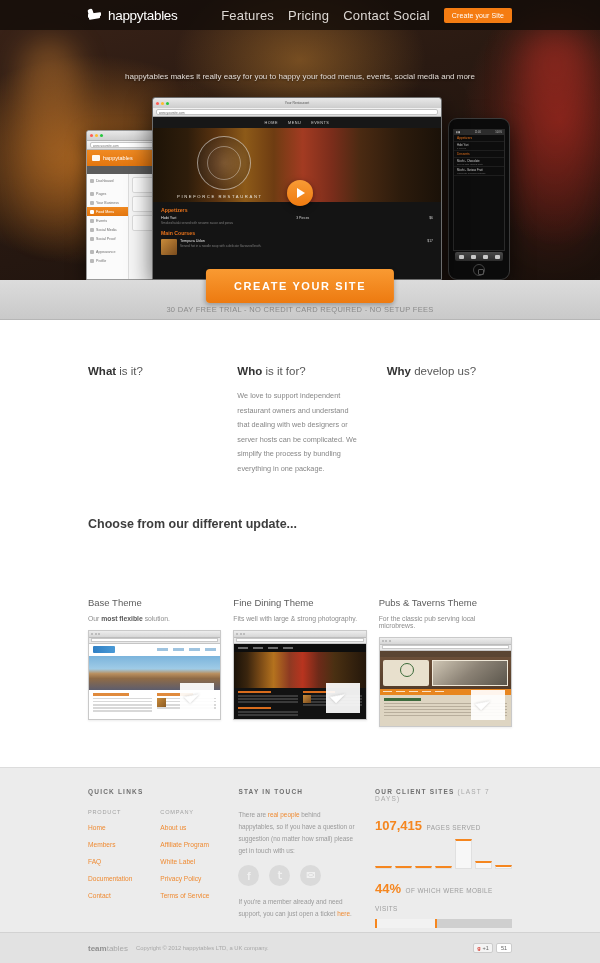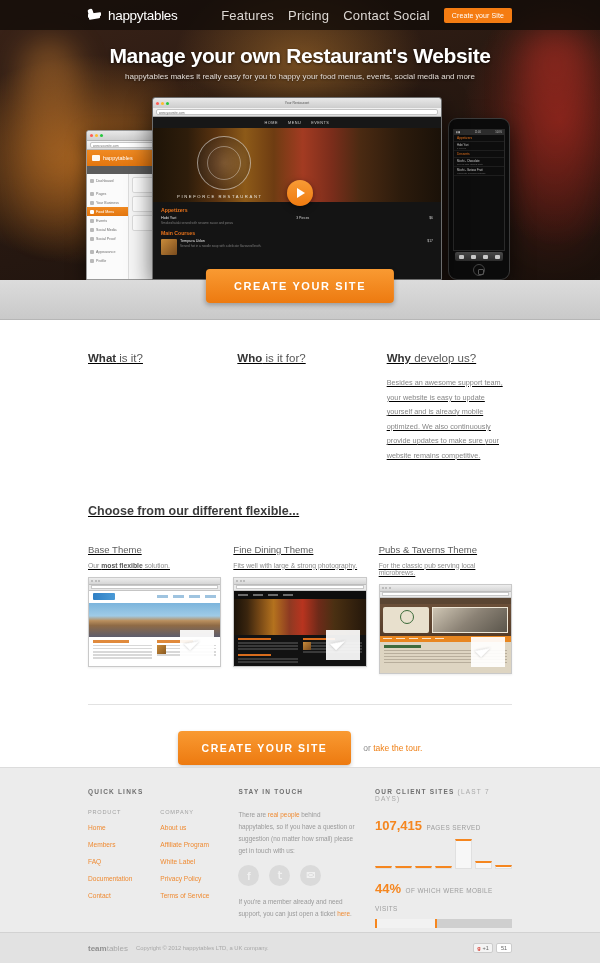--- a/index.html
+++ b/index.html
@@ -142,31 +142,31 @@
   .cta-strip { position:relative; height:40px;
     background:linear-gradient(#dcdcdc,#c9c9c9); border-bottom:1px solid #b6b6b6; }
   .cta-btn-main { position:absolute; left:50%; transform:translateX(-50%); top:-11px;
     background:linear-gradient(#f99a32,#ed7a10); color:#fff; border:none; cursor:pointer;
     padding:11px 28px; border-radius:4px; font-size:11px; font-weight:bold;
     letter-spacing:1.6px; box-shadow:0 2px 5px rgba(0,0,0,.28); z-index:35; }
   .cta-note { position:absolute; bottom:5px; width:100%; text-align:center;
     color:#8b8b8b; font-size:7.5px; letter-spacing:.3px; }
 
   
-  .sec { padding:0 88px;text-decoration:underline; }
+  .sec { padding:13px 88px; }
   .cols3 { display:flex; gap:24px; padding-top:32px; }
   .col3 { flex:1; }
   .col-h { font-size:11.5px; color:#575757; margin-bottom:12px; }
   .col-h b { color:#333; font-weight:bold; }
   .col-p { font-size:7.3px; color:#878787; line-height:2.0; }
 
   
   .designs-h { font-size:12.5px; color:#3d3d3d; font-weight:bold; margin-top:40px; margin-bottom:26px;}
   .theme-row { display:flex; gap:12px; }
-  .theme { flex:1; }
+  .theme { flex:1;margin-top:40px; }
   .theme-t { font-size:9.5px; color:#5d5d5d; margin-bottom:7px; }
   .theme-d { font-size:6.8px; color:#8d8d8d; margin-bottom:8px; }
   .theme-d b { color:#595959; }
   .theme-shot { height:90px; border:1px solid #c9c9c9; position:relative; overflow:hidden;
     background:#fff; box-shadow:0 1px 2px rgba(0,0,0,.08); }
   .ts-chrome { height:7px; background:linear-gradient(#ededed,#d6d6d6);
     border-bottom:1px solid #bcbcbc; display:flex; align-items:center; padding:0 2px; gap:1.5px;}
   .ts-dot { width:2px; height:2px; border-radius:50%; background:#b0b0b0; }
   .ts-url { height:6px; background:#e9e9e9; border-bottom:1px solid #c5c5c5;
     display:flex; align-items:center; padding:0 2px; }
@@ -305,21 +305,20 @@
         <span class="logo-text">happytables</span>
       </div>
       <div class="nav-right">
         <a class="nav-link" href="#">Features</a>
         <a class="nav-link" href="#">Pricing</a>
         <a class="nav-link" href="#">Contact Social</a>
         <button class="nav-cta">Create your Site</button>
       </div>
     </div>
 
-    <div class="hero-title">Manage your own Restaurant's Website</div>
     <div class="hero-sub">happytables makes it really easy for you to happy your food menus, events, social media and more</div>
 
     <div class="dev-laptop">
       <div class="mac-bar">
         <span class="dot d-r"></span>
           <span class="dot d-y"></span>
           <span class="dot d-g"></span>
       </div>
       <div class="url-bar">
         <span class="url-box">www.yoursite.com</span>
@@ -452,43 +451,44 @@
           <i></i>
         </div>
       <div class="ph-home"></div>
     </div>
 
     <div class="play-btn"></div>
   </div>
 
   <div class="cta-strip">
     <button class="cta-btn-main">CREATE YOUR SITE</button>
+    <div class="cta-note">30 DAY FREE TRIAL - NO CREDIT CARD REQUIRED - NO SETUP FEES</div>
   </div>
 
   <div class="sec">
     <div class="cols3">
       <div class="col3">
         <div class="col-h">
           <b>What</b><span> is it?</span>
         </div>
       </div>
       <div class="col3">
         <div class="col-h">
           <b>Who</b><span> is it for?</span>
         </div>
+        <div class="col-p">We love to support independent restaurant owners and understand that dealing with web designers or server hosts can be complicated. We simplify the process by bundling everything in one package.</div>
       </div>
       <div class="col3">
         <div class="col-h">
           <b>Why</b><span> develop us?</span>
         </div>
-        <div class="col-p">Besides an awesome support team, your website is easy to update yourself and is already mobile optimized. We also continuously provide updates to make sure your website remains competitive.</div>
-      </div>
-    </div>
-
-    <div class="designs-h">Choose from our different flexible...</div>
+      </div>
+    </div>
+
+    <div class="designs-h">Choose from our different update...</div>
     <div class="theme-row">
 
       <div class="theme">
         <div class="theme-t">Base Theme</div>
         <div class="theme-d">
           <span>Our </span><b>most flexible</b><span> solution.</span>
         </div>
         <div class="theme-shot">
           <div class="ts-chrome">
               <span class="ts-dot"></span>

